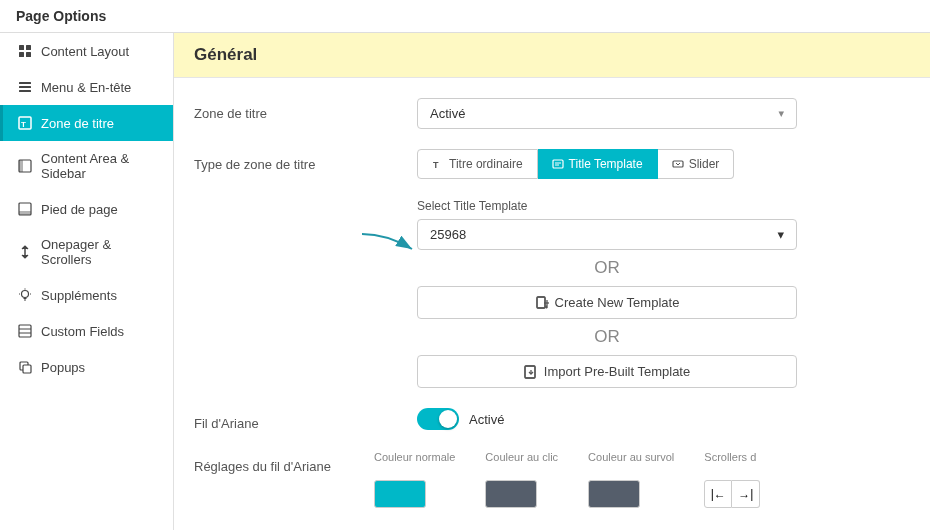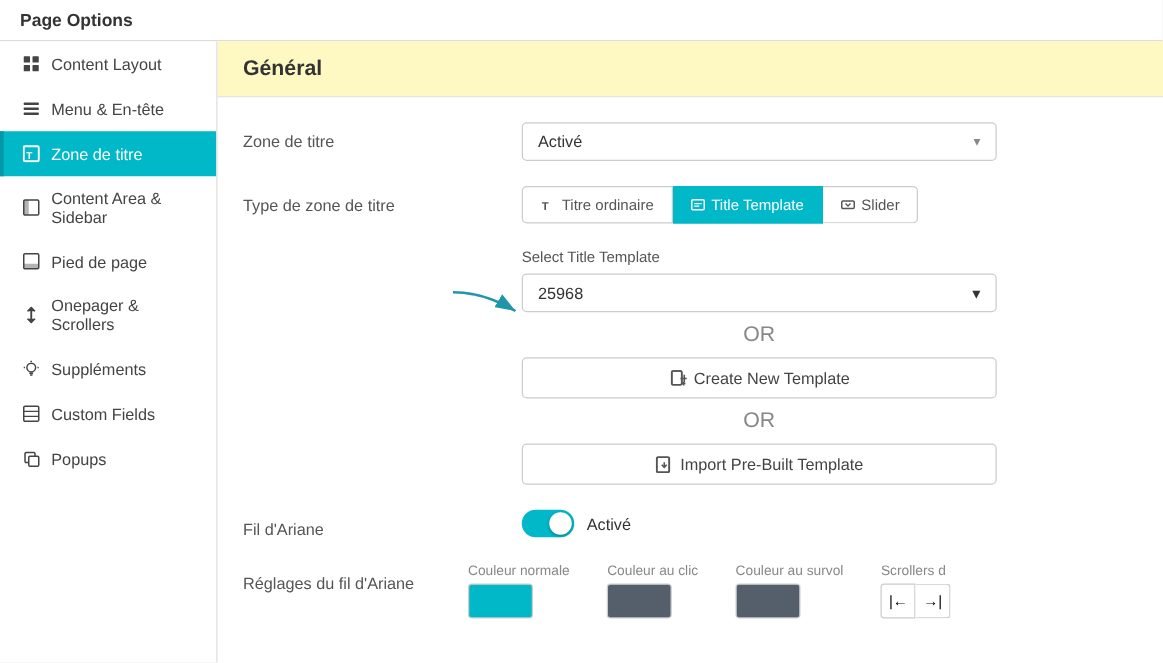--- a/index.html
+++ b/index.html
@@ -52,21 +52,21 @@
     
     .toggle-row { display: flex; align-items: center; gap: 10px; }
     .toggle { width: 42px; height: 22px; border-radius: 11px; background: #00b8c8; position: relative; cursor: pointer; flex-shrink: 0; }
     .toggle-knob { width: 18px; height: 18px; border-radius: 50%; background: #fff; position: absolute; top: 2px; left: 22px; box-shadow: 0 1px 3px rgba(0,0,0,0.3); }
     .toggle-label { font-size: 13px; color: #333; }
 
     
     .color-row { display: flex; align-items: flex-start; margin-bottom: 20px; }
     .color-label { width: 180px; padding-top: 8px; font-size: 13px; color: #555; flex-shrink: 0; }
     .color-swatches { display: flex; gap: 30px; }
-    .color-group { display: flex; flex-direction: column; gap: 4px; }
+    .color-group { display: flex; flex-direction: column; gap: 17px; }
     .color-group-label { font-size: 11px; color: #888; }
     .color-swatch { width: 52px; height: 28px; border-radius: 3px; border: 1px solid #ccc; cursor: pointer; }
 
     
     .align-group { display: flex; gap: 0; }
     .align-btn { width: 28px; height: 28px; border: 1px solid #ccc; background: #fff; display: flex; align-items: center; justify-content: center; font-size: 12px; cursor: pointer; }
     .align-btn:first-child { border-radius: 3px 0 0 3px; }
     .align-btn:last-child { border-radius: 0 3px 3px 0; border-left: none; }
   </style>
 </head>

